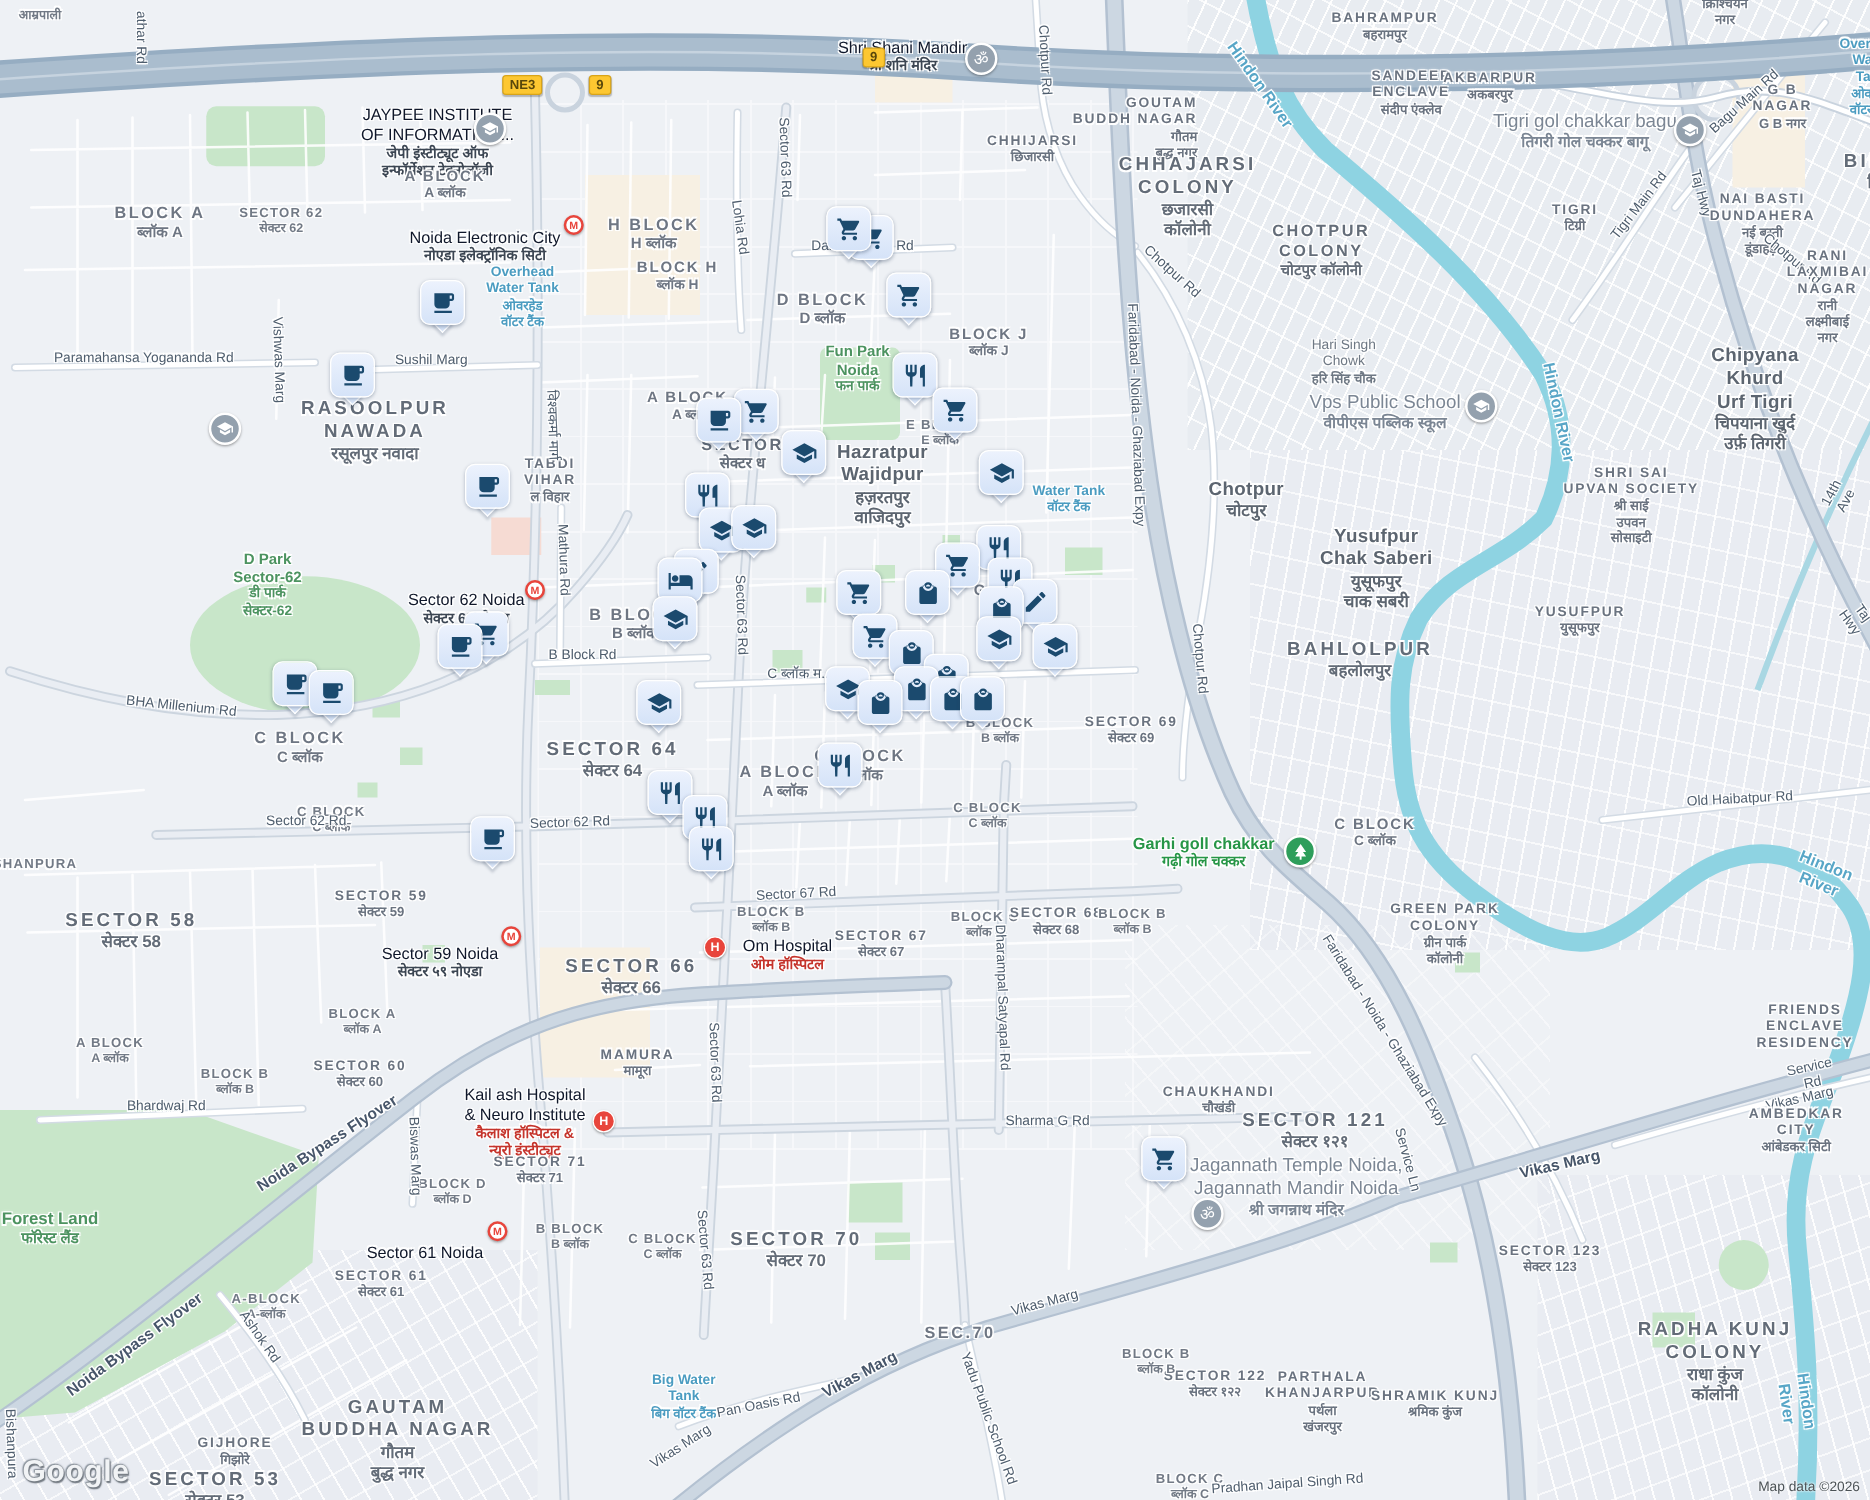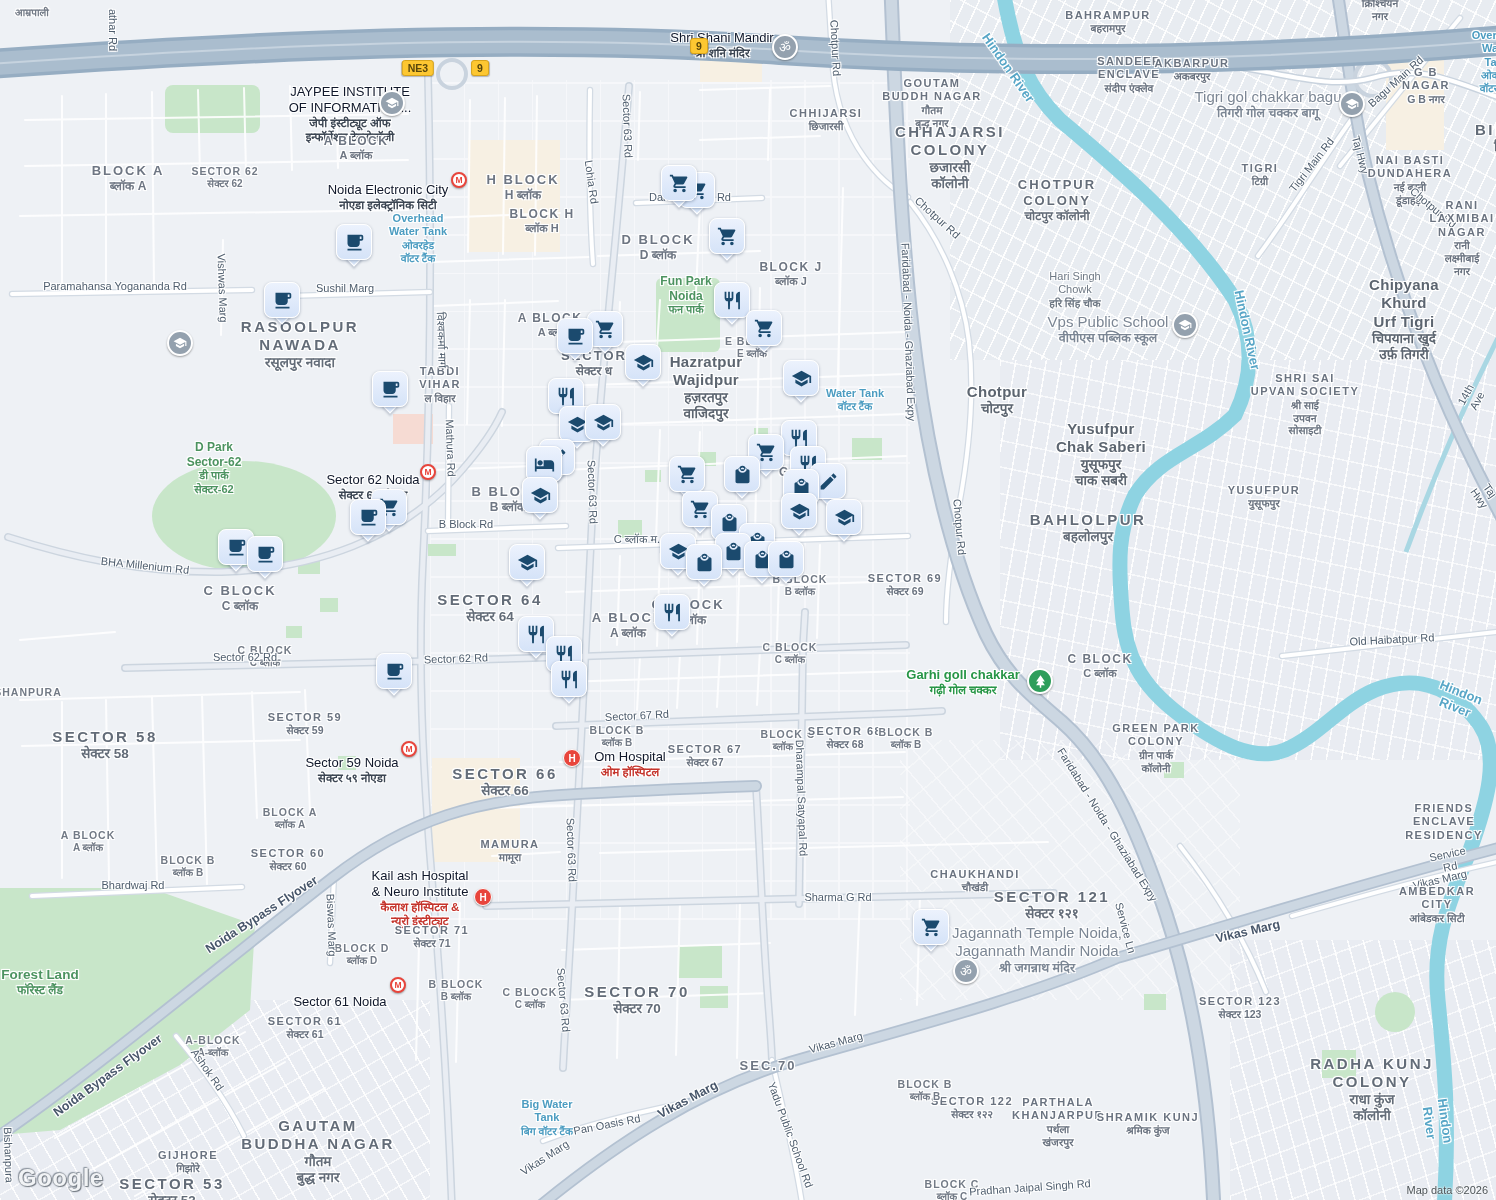--- a/index.html
+++ b/index.html
@@ -230,21 +230,21 @@
       <div class="lbl block" style="left: 542px; top: 221px; transform: translate(-50%, -50%);"><div class="en">BLOCK H</div><div class="hi">ब्लॉक H</div></div>
       <div class="lbl block-lg" style="left: 658px; top: 247px; transform: translate(-50%, -50%);"><div class="en">D BLOCK</div><div class="hi">D ब्लॉक</div></div>
       <div class="lbl road" style="left: 690px; top: 198px; transform: translate(-50%, -50%);"><div class="en">Danik Jagran Rd</div></div>
       <div class="lbl water" style="left: 418px; top: 238px; transform: translate(-50%, -50%);"><div class="en">Overhead
 Water Tank</div><div class="hi">ओवरहेड
 वॉटर टैंक</div></div>
       <div class="lbl park" style="left: 686px; top: 295px; transform: translate(-50%, -50%);"><div class="en">Fun Park
 Noida</div><div class="hi">फन पार्क</div></div>
       <div class="lbl block" style="left: 791px; top: 274px; transform: translate(-50%, -50%);"><div class="en">BLOCK J</div><div class="hi">ब्लॉक J</div></div>
       <div class="lbl area-sm" style="left: 826px; top: 120px; transform: translate(-50%, -50%);"><div class="en">CHHIJARSI</div><div class="hi">छिजारसी</div></div>
-      <div class="lbl area-sm" style="left: 932px; top: 103px; transform: translate(-50%, -50%);"><div class="en">GOUTAM
+      <div class="lbl area-sm" style="left: 908px; top: 103px; transform: translate(-50%, -50%); text-align: right;"><div class="en">GOUTAM
 BUDDH NAGAR</div><div class="hi">गौतम
 बुद्ध नगर</div></div>
       <div class="lbl area-lg" style="left: 950px; top: 158px; transform: translate(-50%, -50%);"><div class="en">CHHAJARSI
 COLONY</div><div class="hi">छजारसी
 कॉलोनी</div></div>
       <div class="lbl area" style="left: 1057px; top: 200px; transform: translate(-50%, -50%);"><div class="en">CHOTPUR
 COLONY</div><div class="hi">चोटपुर कॉलोनी</div></div>
       <div class="lbl area-sm" style="left: 1108px; top: 22px; transform: translate(-50%, -50%);"><div class="en">BAHRAMPUR</div><div class="hi">बहरामपुर</div></div>
       <div class="lbl area-sm" style="left: 1129px; top: 75px; transform: translate(-50%, -50%);"><div class="en">SANDEEP
 ENCLAVE</div><div class="hi">संदीप एंक्लेव</div></div>

